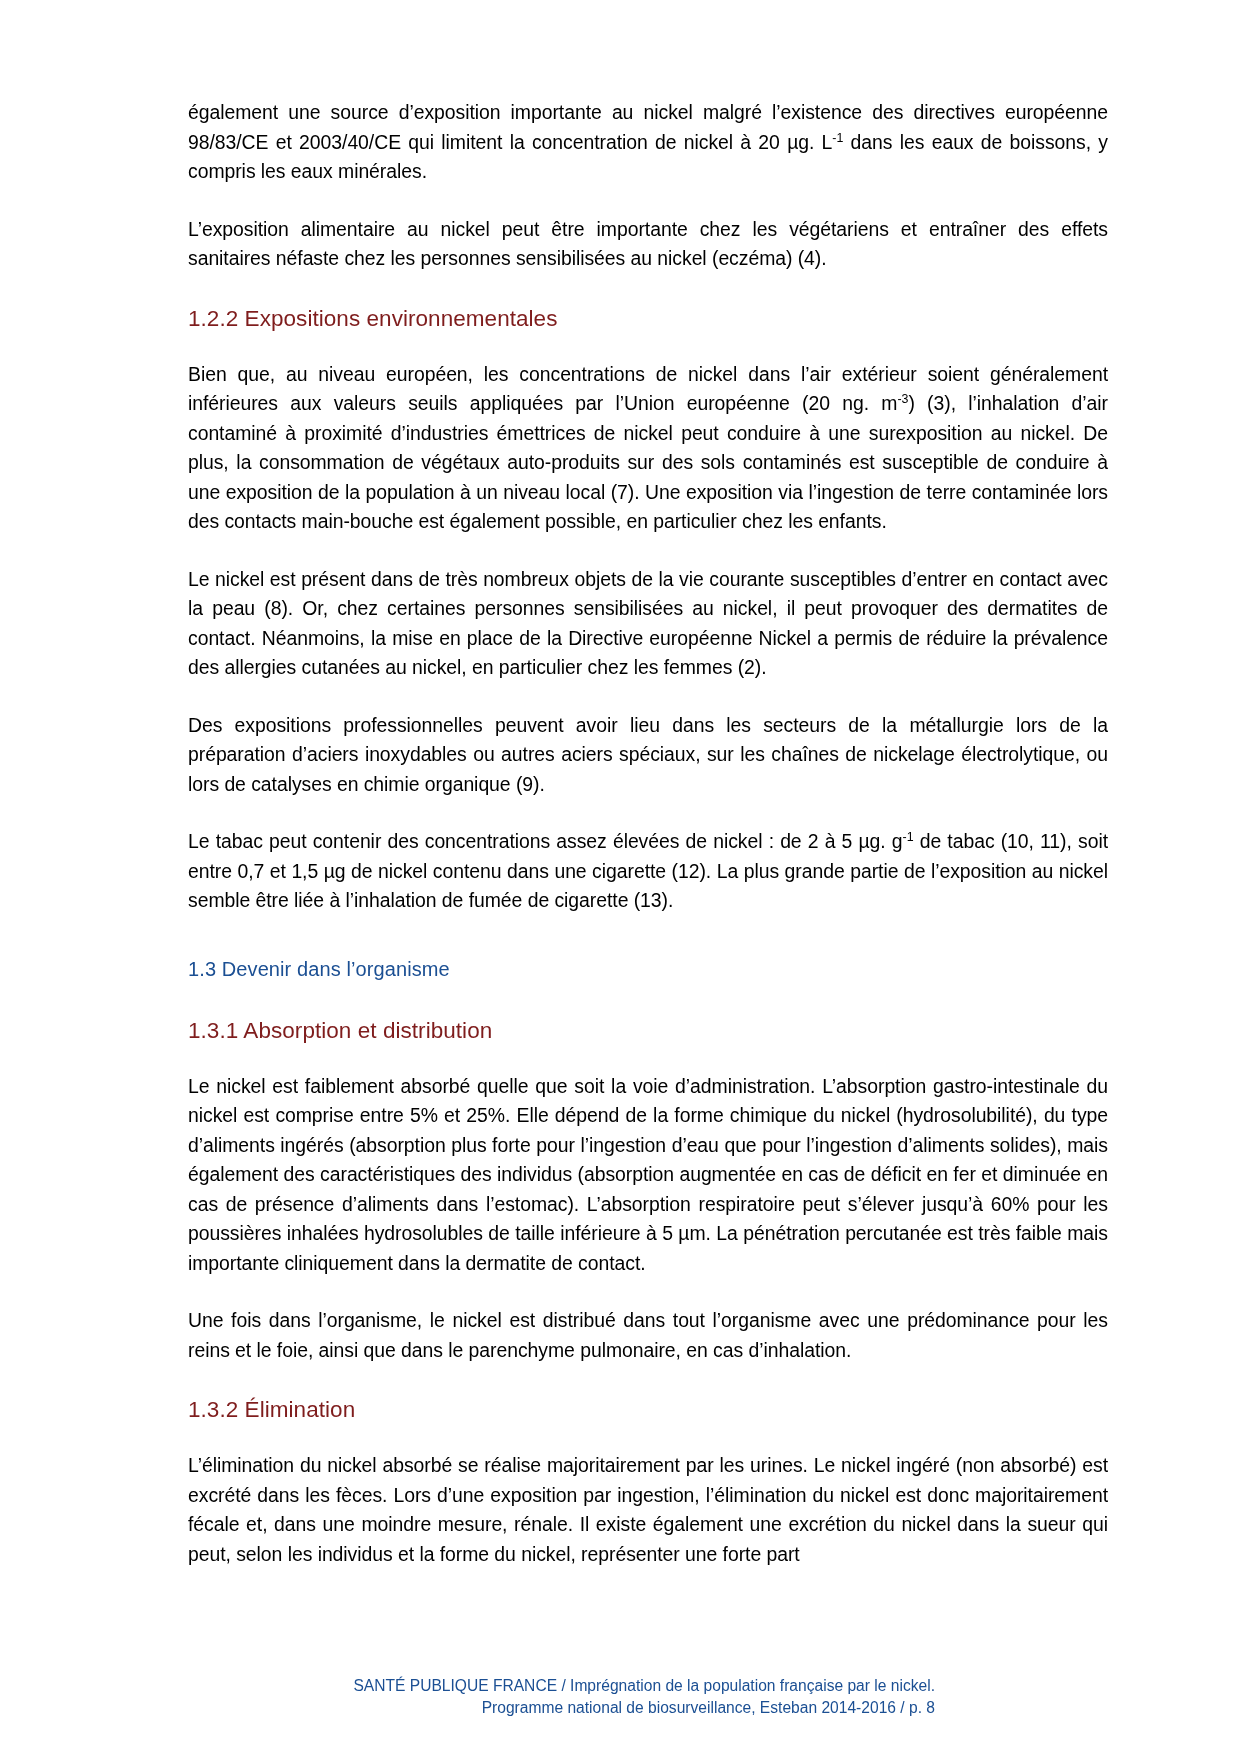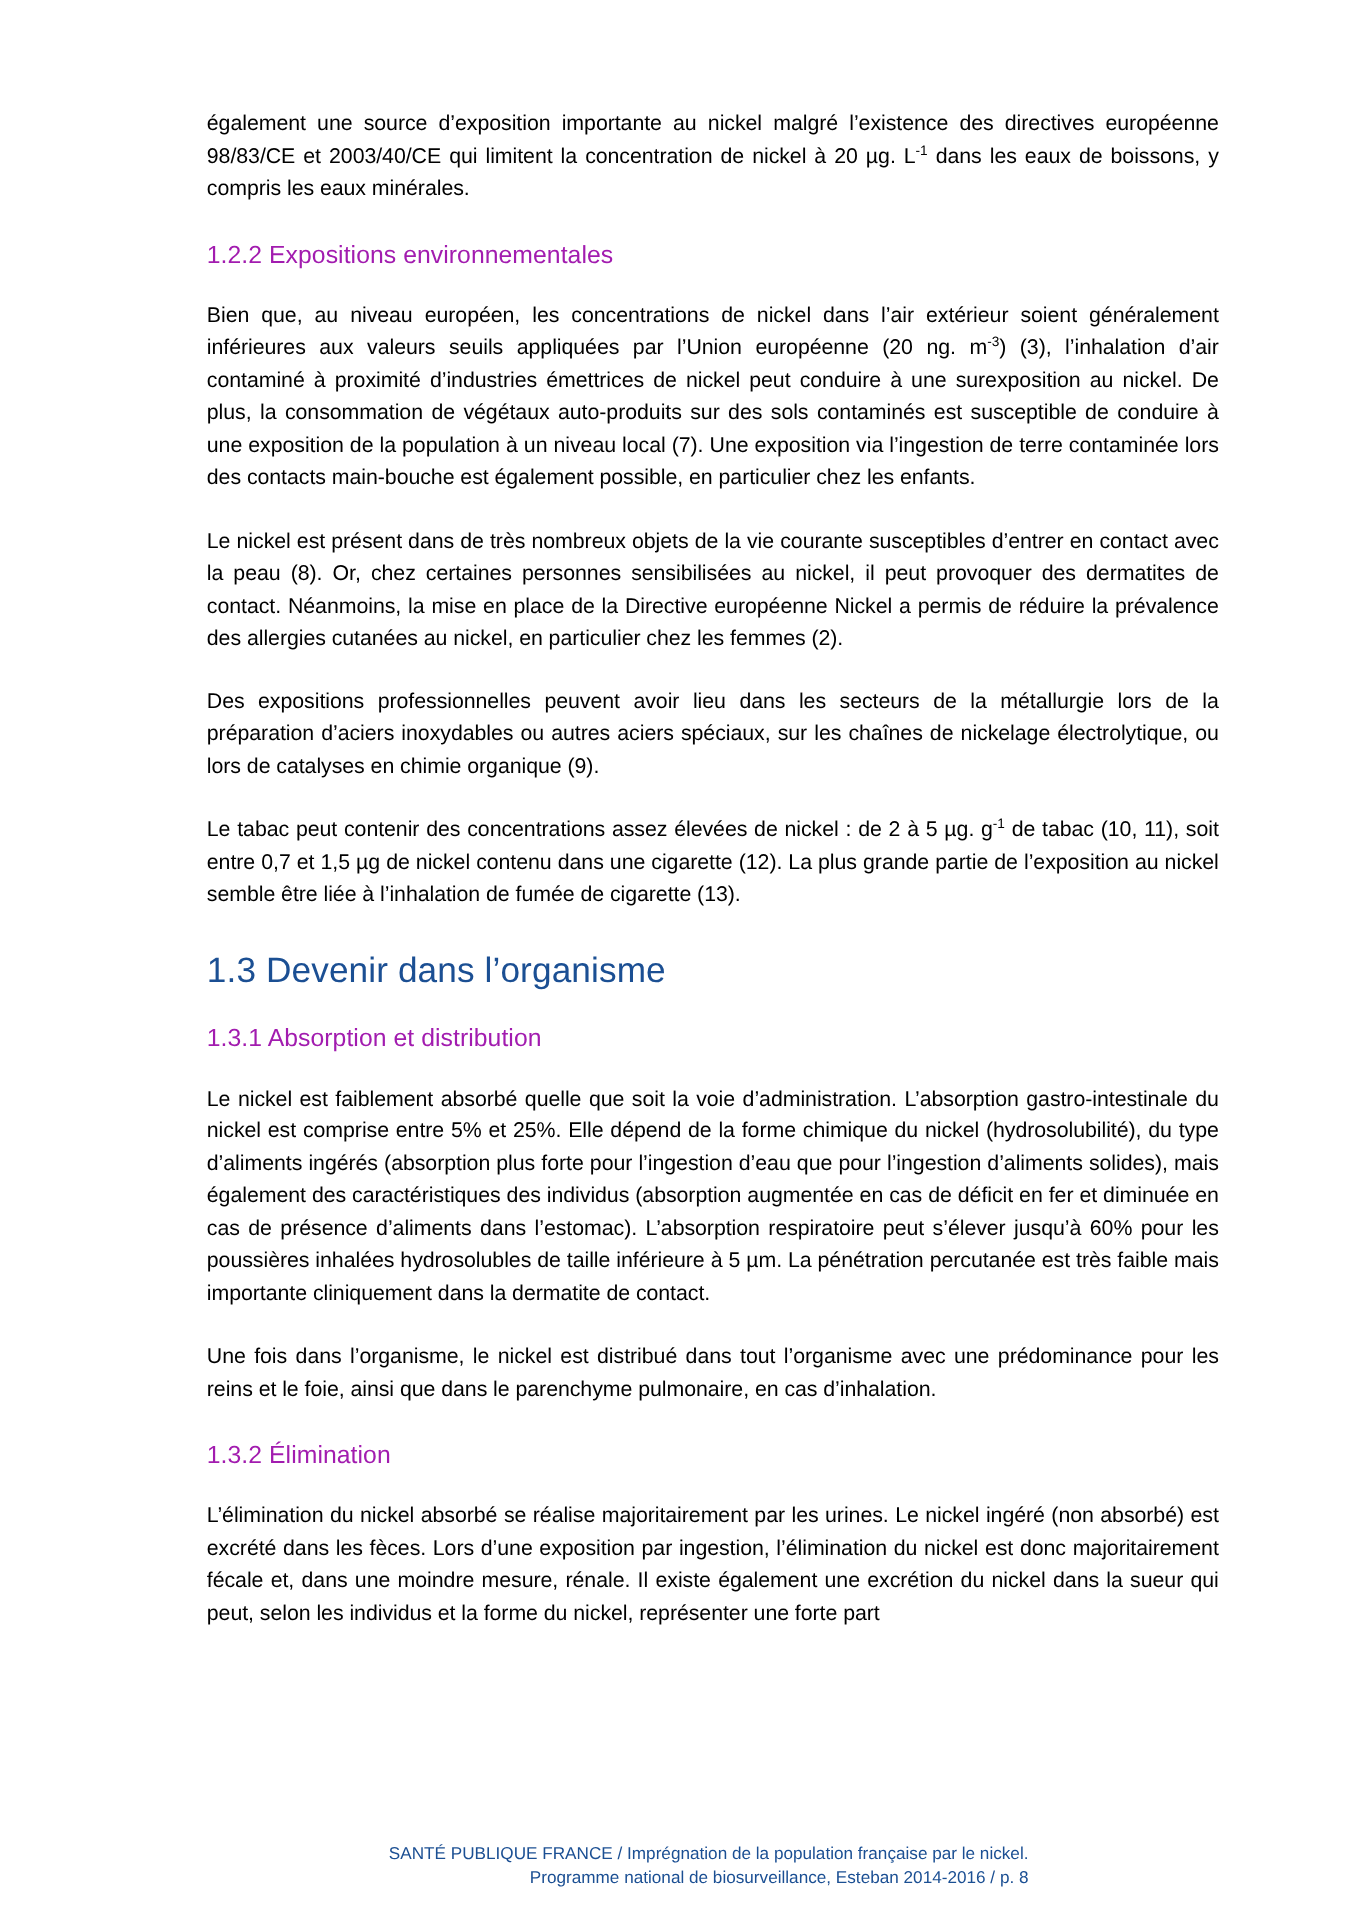--- a/index.html
+++ b/index.html
@@ -32,32 +32,32 @@
     line-height: 29.5px;
     text-align: justify;
     color: #000000;
     letter-spacing: -0.05px;
   }
   p.body-text:last-child {
     margin-bottom: 0;
   }
   h2.section-title {
     margin: 36px 0 30px 0;
-    font-size: 32px;
+    font-size: 20px;
     font-weight: 400;
     line-height: 34px;
     color: #1b4f93;
     letter-spacing: 0.1px;
   }
   h3.subsection-title {
     margin: 31px 0 27px 0;
     font-size: 22.5px;
     font-weight: 400;
     line-height: 28px;
-    color: #a21caf;
+    color: #7f1d1d;
     letter-spacing: 0.05px;
   }
   sup {
     font-size: 0.64em;
     vertical-align: super;
     line-height: 0;
   }
   .footer {
     position: absolute;
     left: 0;
@@ -77,20 +77,21 @@
 </style>
 </head>
 <body>
 
 <div class="page">
 
   <div class="content">
 
     <p class="body-text"><span>également une source d’exposition importante au nickel malgré l’existence des directives européenne 98/83/CE et 2003/40/CE qui limitent la concentration de nickel à 20 µg. L</span><sup>-1</sup><span> dans les eaux de boissons, y compris les eaux minérales.</span></p>
 
+    <p class="body-text">L’exposition alimentaire au nickel peut être importante chez les végétariens et entraîner des effets sanitaires néfaste chez les personnes sensibilisées au nickel (eczéma) (4).</p>
 
     <h3 class="subsection-title">1.2.2 Expositions environnementales</h3>
 
     <p class="body-text"><span>Bien que, au niveau européen, les concentrations de nickel dans l’air extérieur soient généralement inférieures aux valeurs seuils appliquées par l’Union européenne (20 ng. m</span><sup>-3</sup><span>) (3), l’inhalation d’air contaminé à proximité d’industries émettrices de nickel peut conduire à une surexposition au nickel. De plus, la consommation de végétaux auto-produits sur des sols contaminés est susceptible de conduire à une exposition de la population à un niveau local (7). Une exposition via l’ingestion de terre contaminée lors des contacts main-bouche est également possible, en particulier chez les enfants.</span></p>
 
 
     <p class="body-text">Le nickel est présent dans de très nombreux objets de la vie courante susceptibles d’entrer en contact avec la peau (8). Or, chez certaines personnes sensibilisées au nickel, il peut provoquer des dermatites de contact. Néanmoins, la mise en place de la Directive européenne Nickel a permis de réduire la prévalence des allergies cutanées au nickel, en particulier chez les femmes (2).</p>
 
     <p class="body-text">Des expositions professionnelles peuvent avoir lieu dans les secteurs de la métallurgie lors de la préparation d’aciers inoxydables ou autres aciers spéciaux, sur les chaînes de nickelage électrolytique, ou lors de catalyses en chimie organique (9).</p>
 

